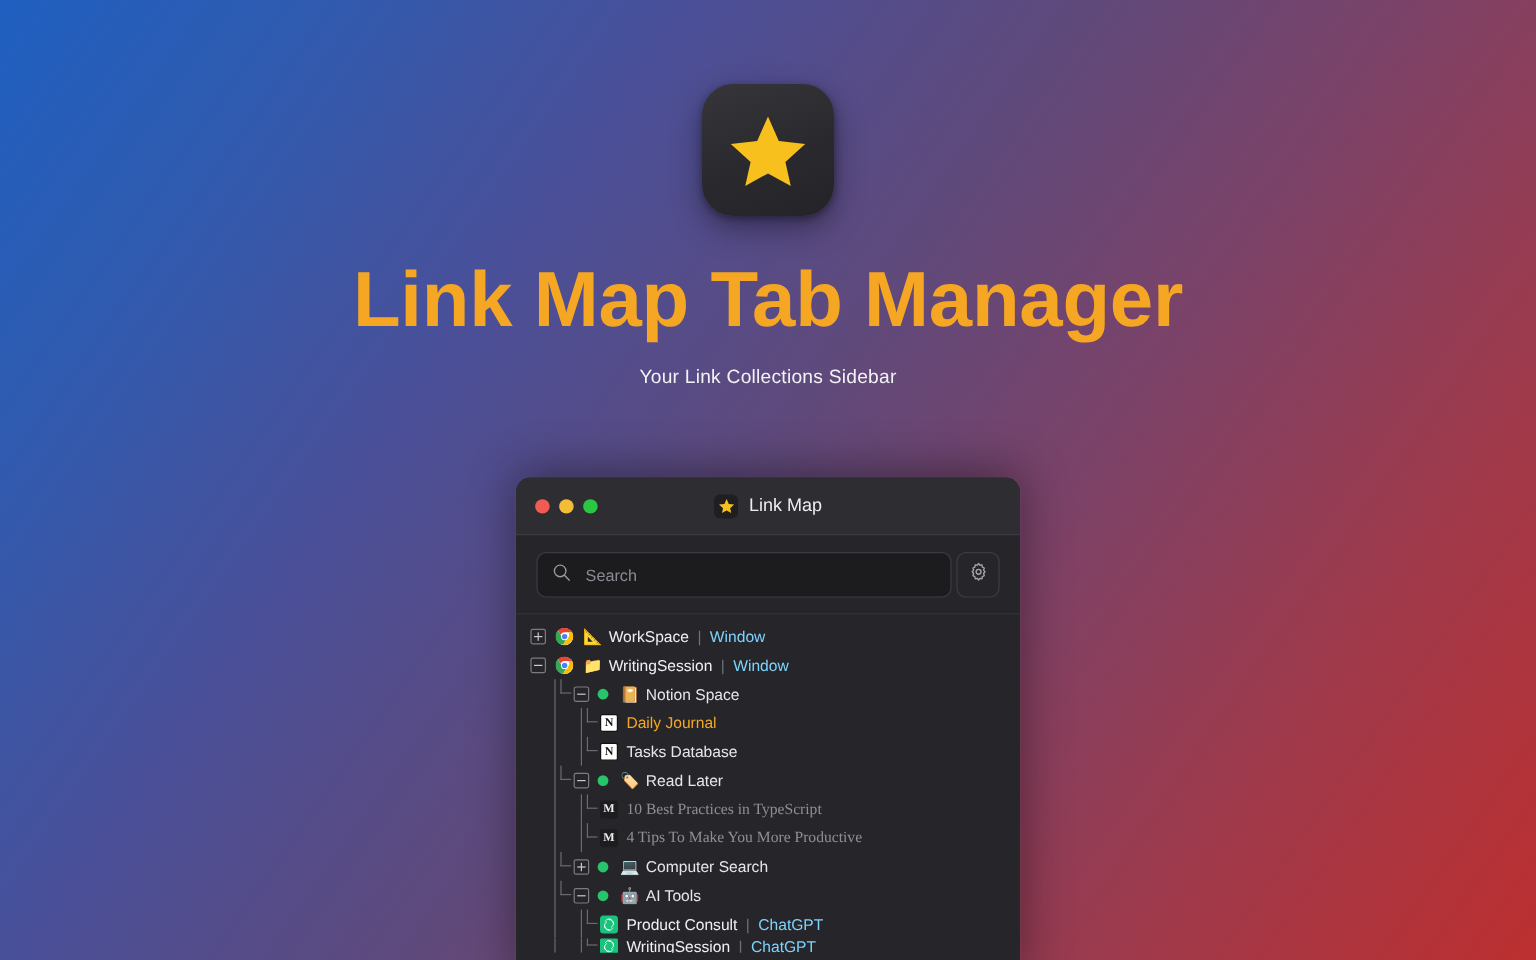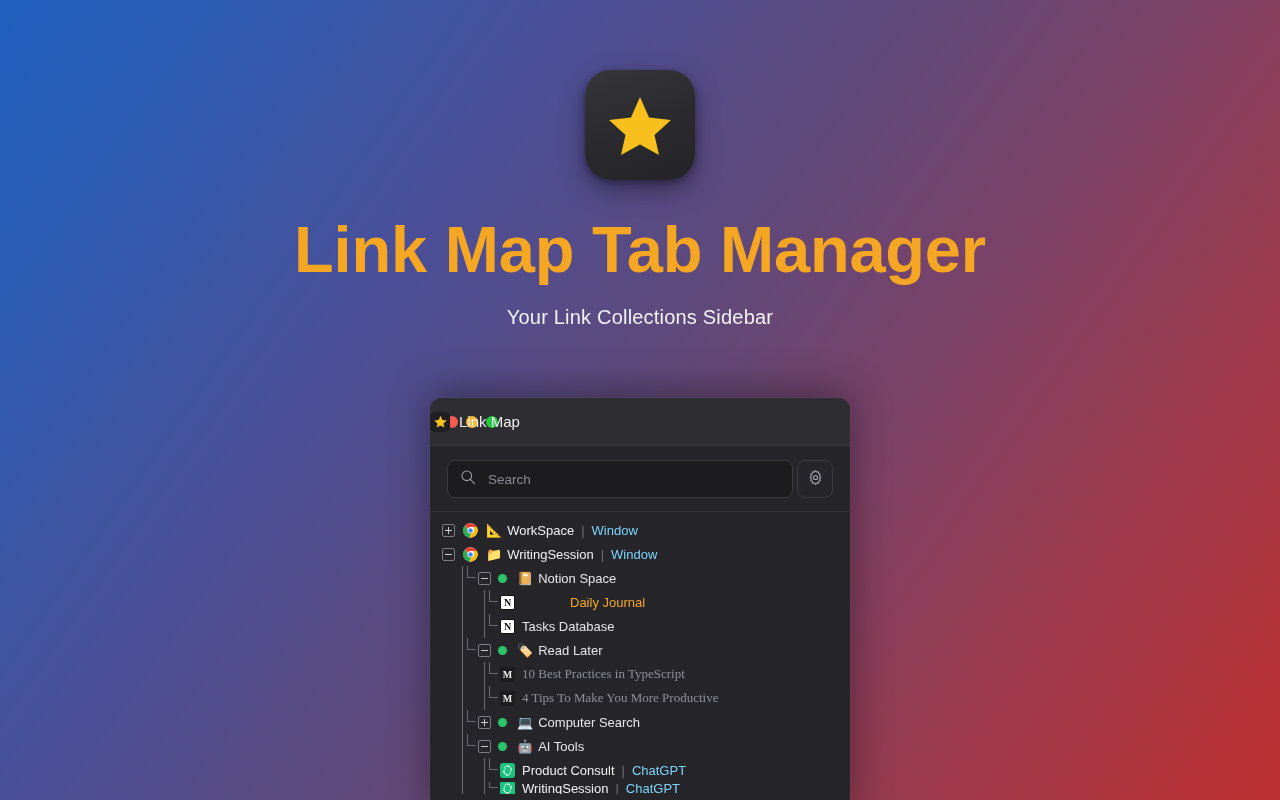--- a/index.html
+++ b/index.html
@@ -51,21 +51,21 @@
     margin-top: 36px;
     font-size: 65px;
     font-weight: bold;
     color: #f5a623;
     letter-spacing: -0.2px;
     line-height: 1.05;
   }
 
   .hero-sub {
     margin-top: 22px;
-    font-size: 20px;
+    font-size: 16px;
     color: #f2f2f5;
     font-weight: normal;
     letter-spacing: 0.2px;
   }
 
   
   .app-window {
     position: absolute;
     left: 430px;
     top: 398px;
@@ -94,20 +94,21 @@
   .dot { width: 12px; height: 12px; border-radius: 50%; }
   .dot.red    { background: #f15b52; }
   .dot.yellow { background: #f4bd35; }
   .dot.green  { background: #28c840; }
 
   .title-center {
     position: absolute;
     left: 0; right: 0;
     display: flex;
     align-items: center;
+    justify-content: center;
     gap: 9px;
     pointer-events: none;
   }
   .title-mini {
     width: 20px; height: 20px;
     border-radius: 5px;
     background: #1f1f22;
     display: flex; align-items: center; justify-content: center;
   }
   .title-text {
@@ -254,21 +255,21 @@
 
   .emoji {
     flex: none;
     margin-right: 5px;
     font-size: 13px;
     line-height: 1;
   }
 
   .label { color: #e6e6ea; }
   .label.dim { color: #8e8e97; font-family: Liberation Serif, serif; }
-  .label.amber { color: #f5a623; margin-left: 48px; }
+  .label.amber { color: #f5a623; }
   .label.white { color: #f0f0f4; }
 
   .sep {
     color: #6f6f78;
     margin: 0 7px;
   }
   .meta { color: #7dd3fc; }
 
   .row-bottom-cut { height: 12px; overflow: hidden; }
 </style>

